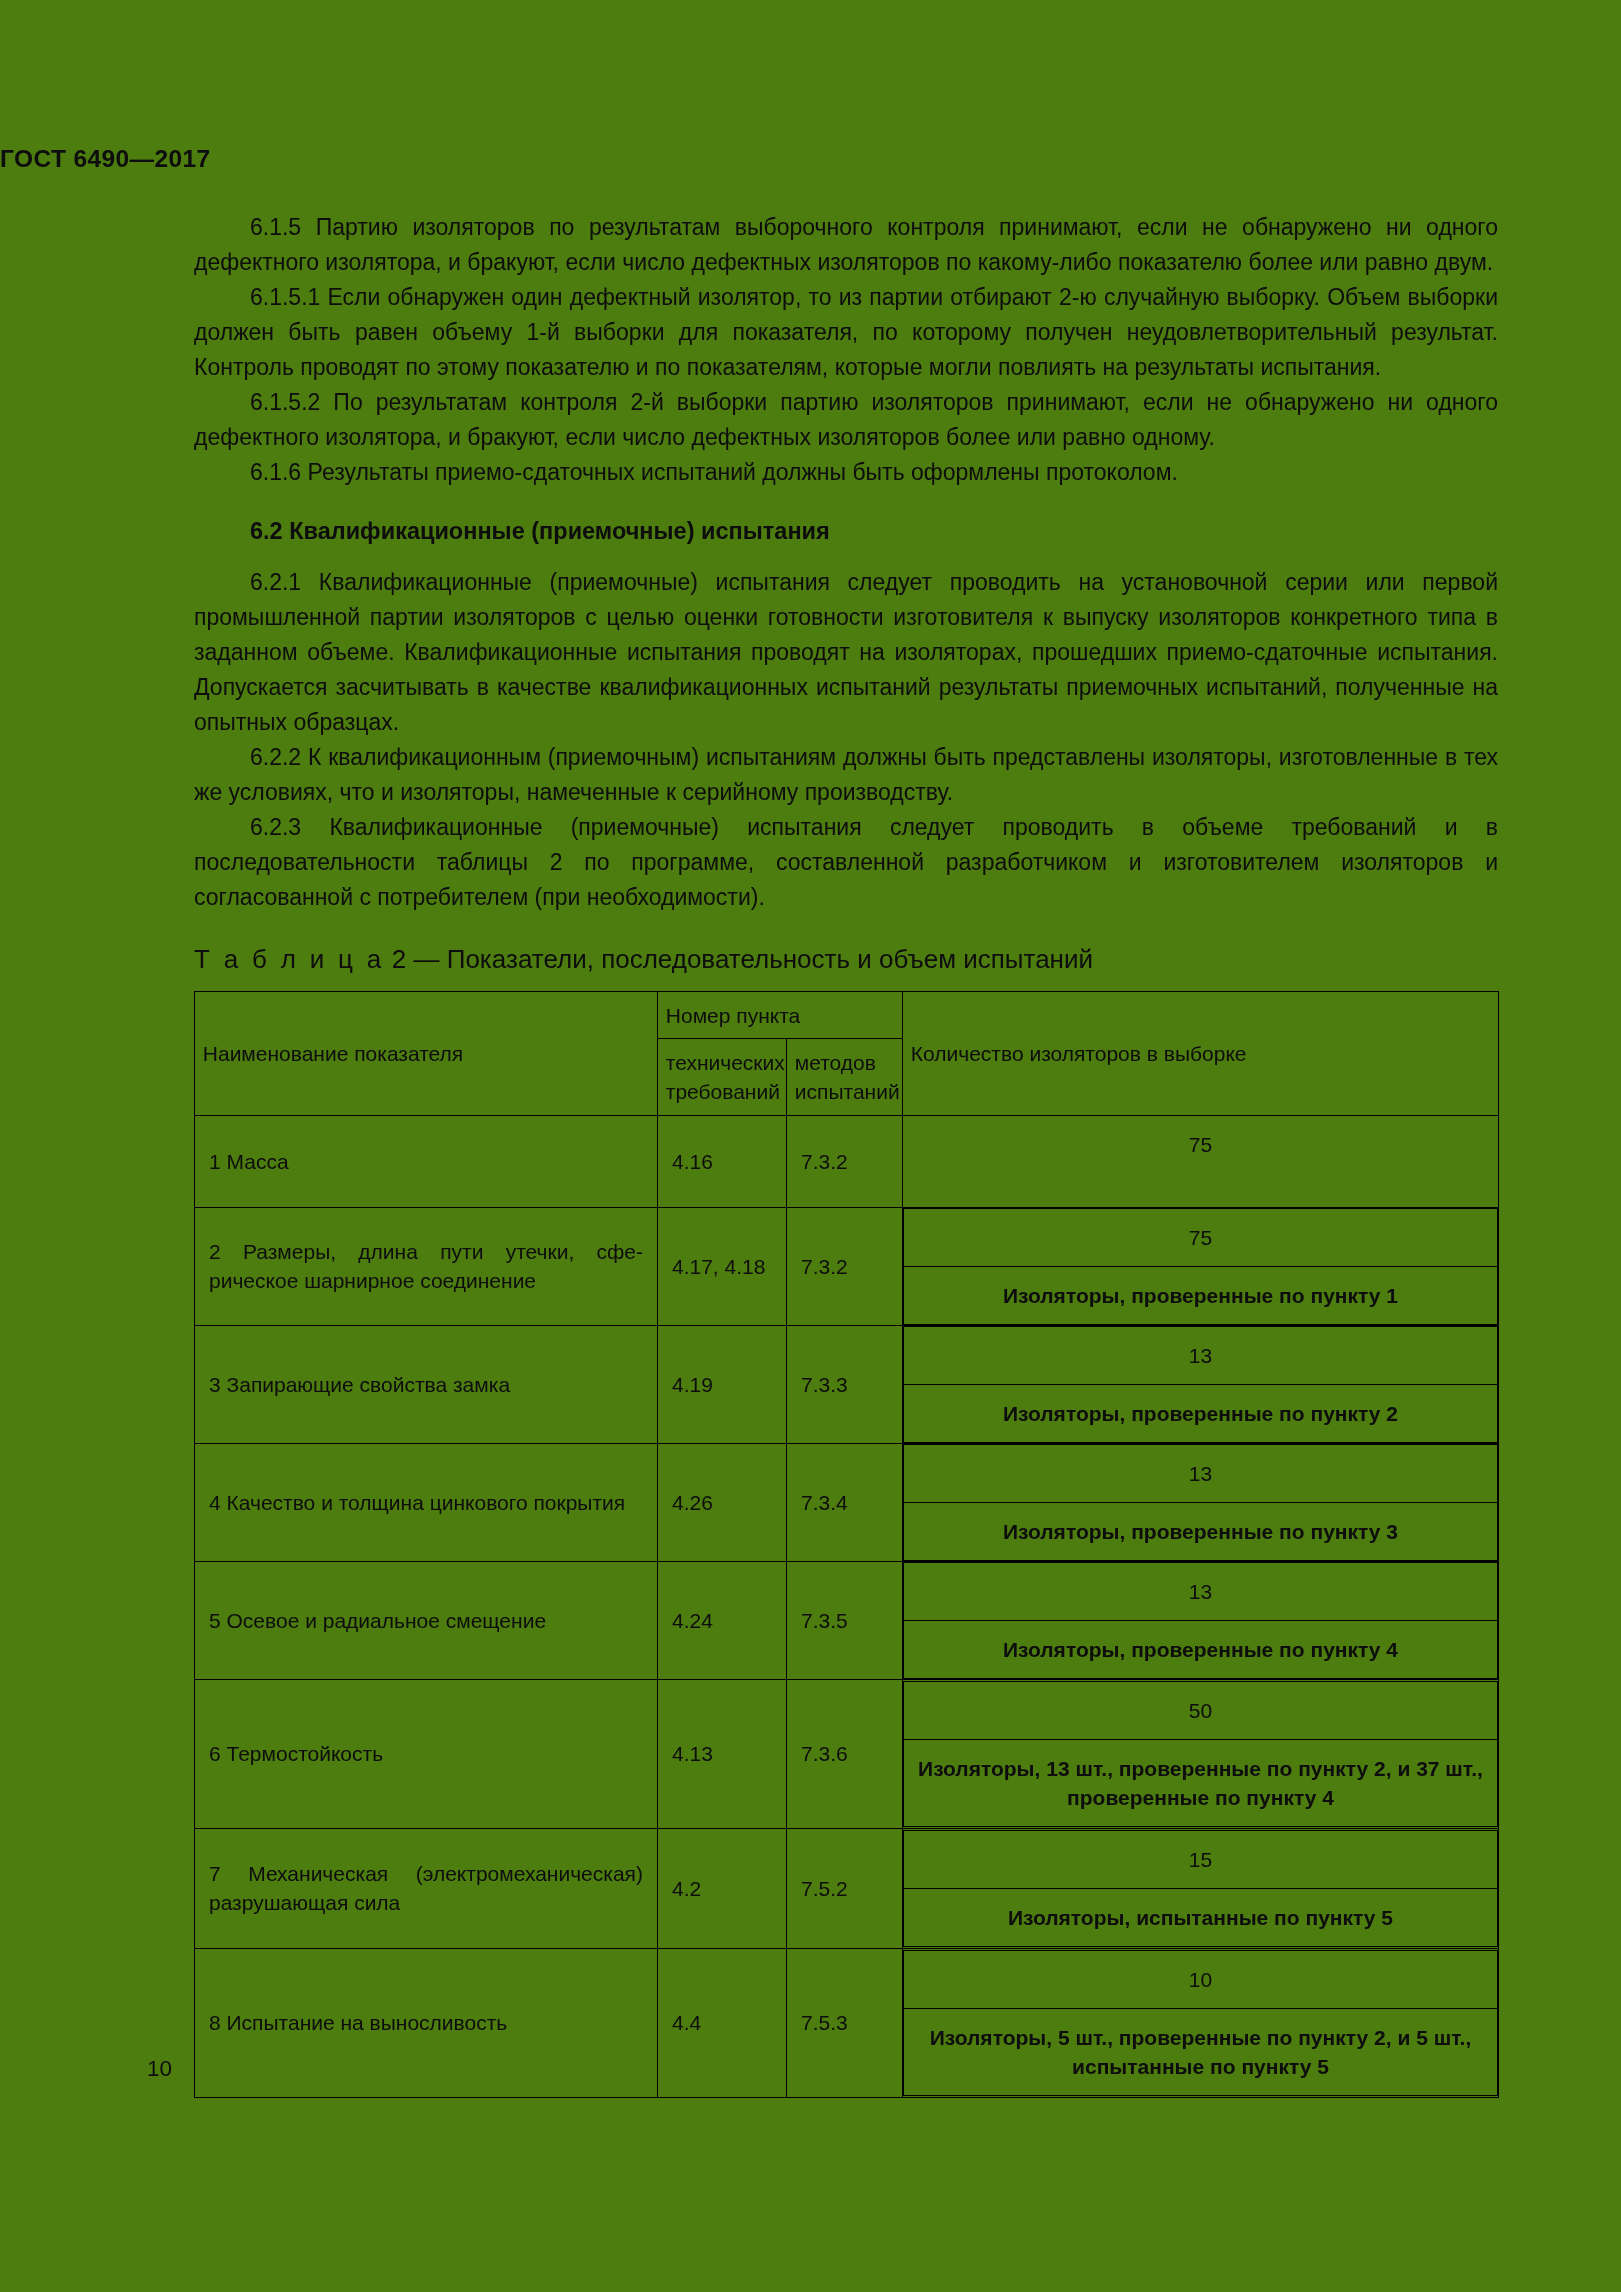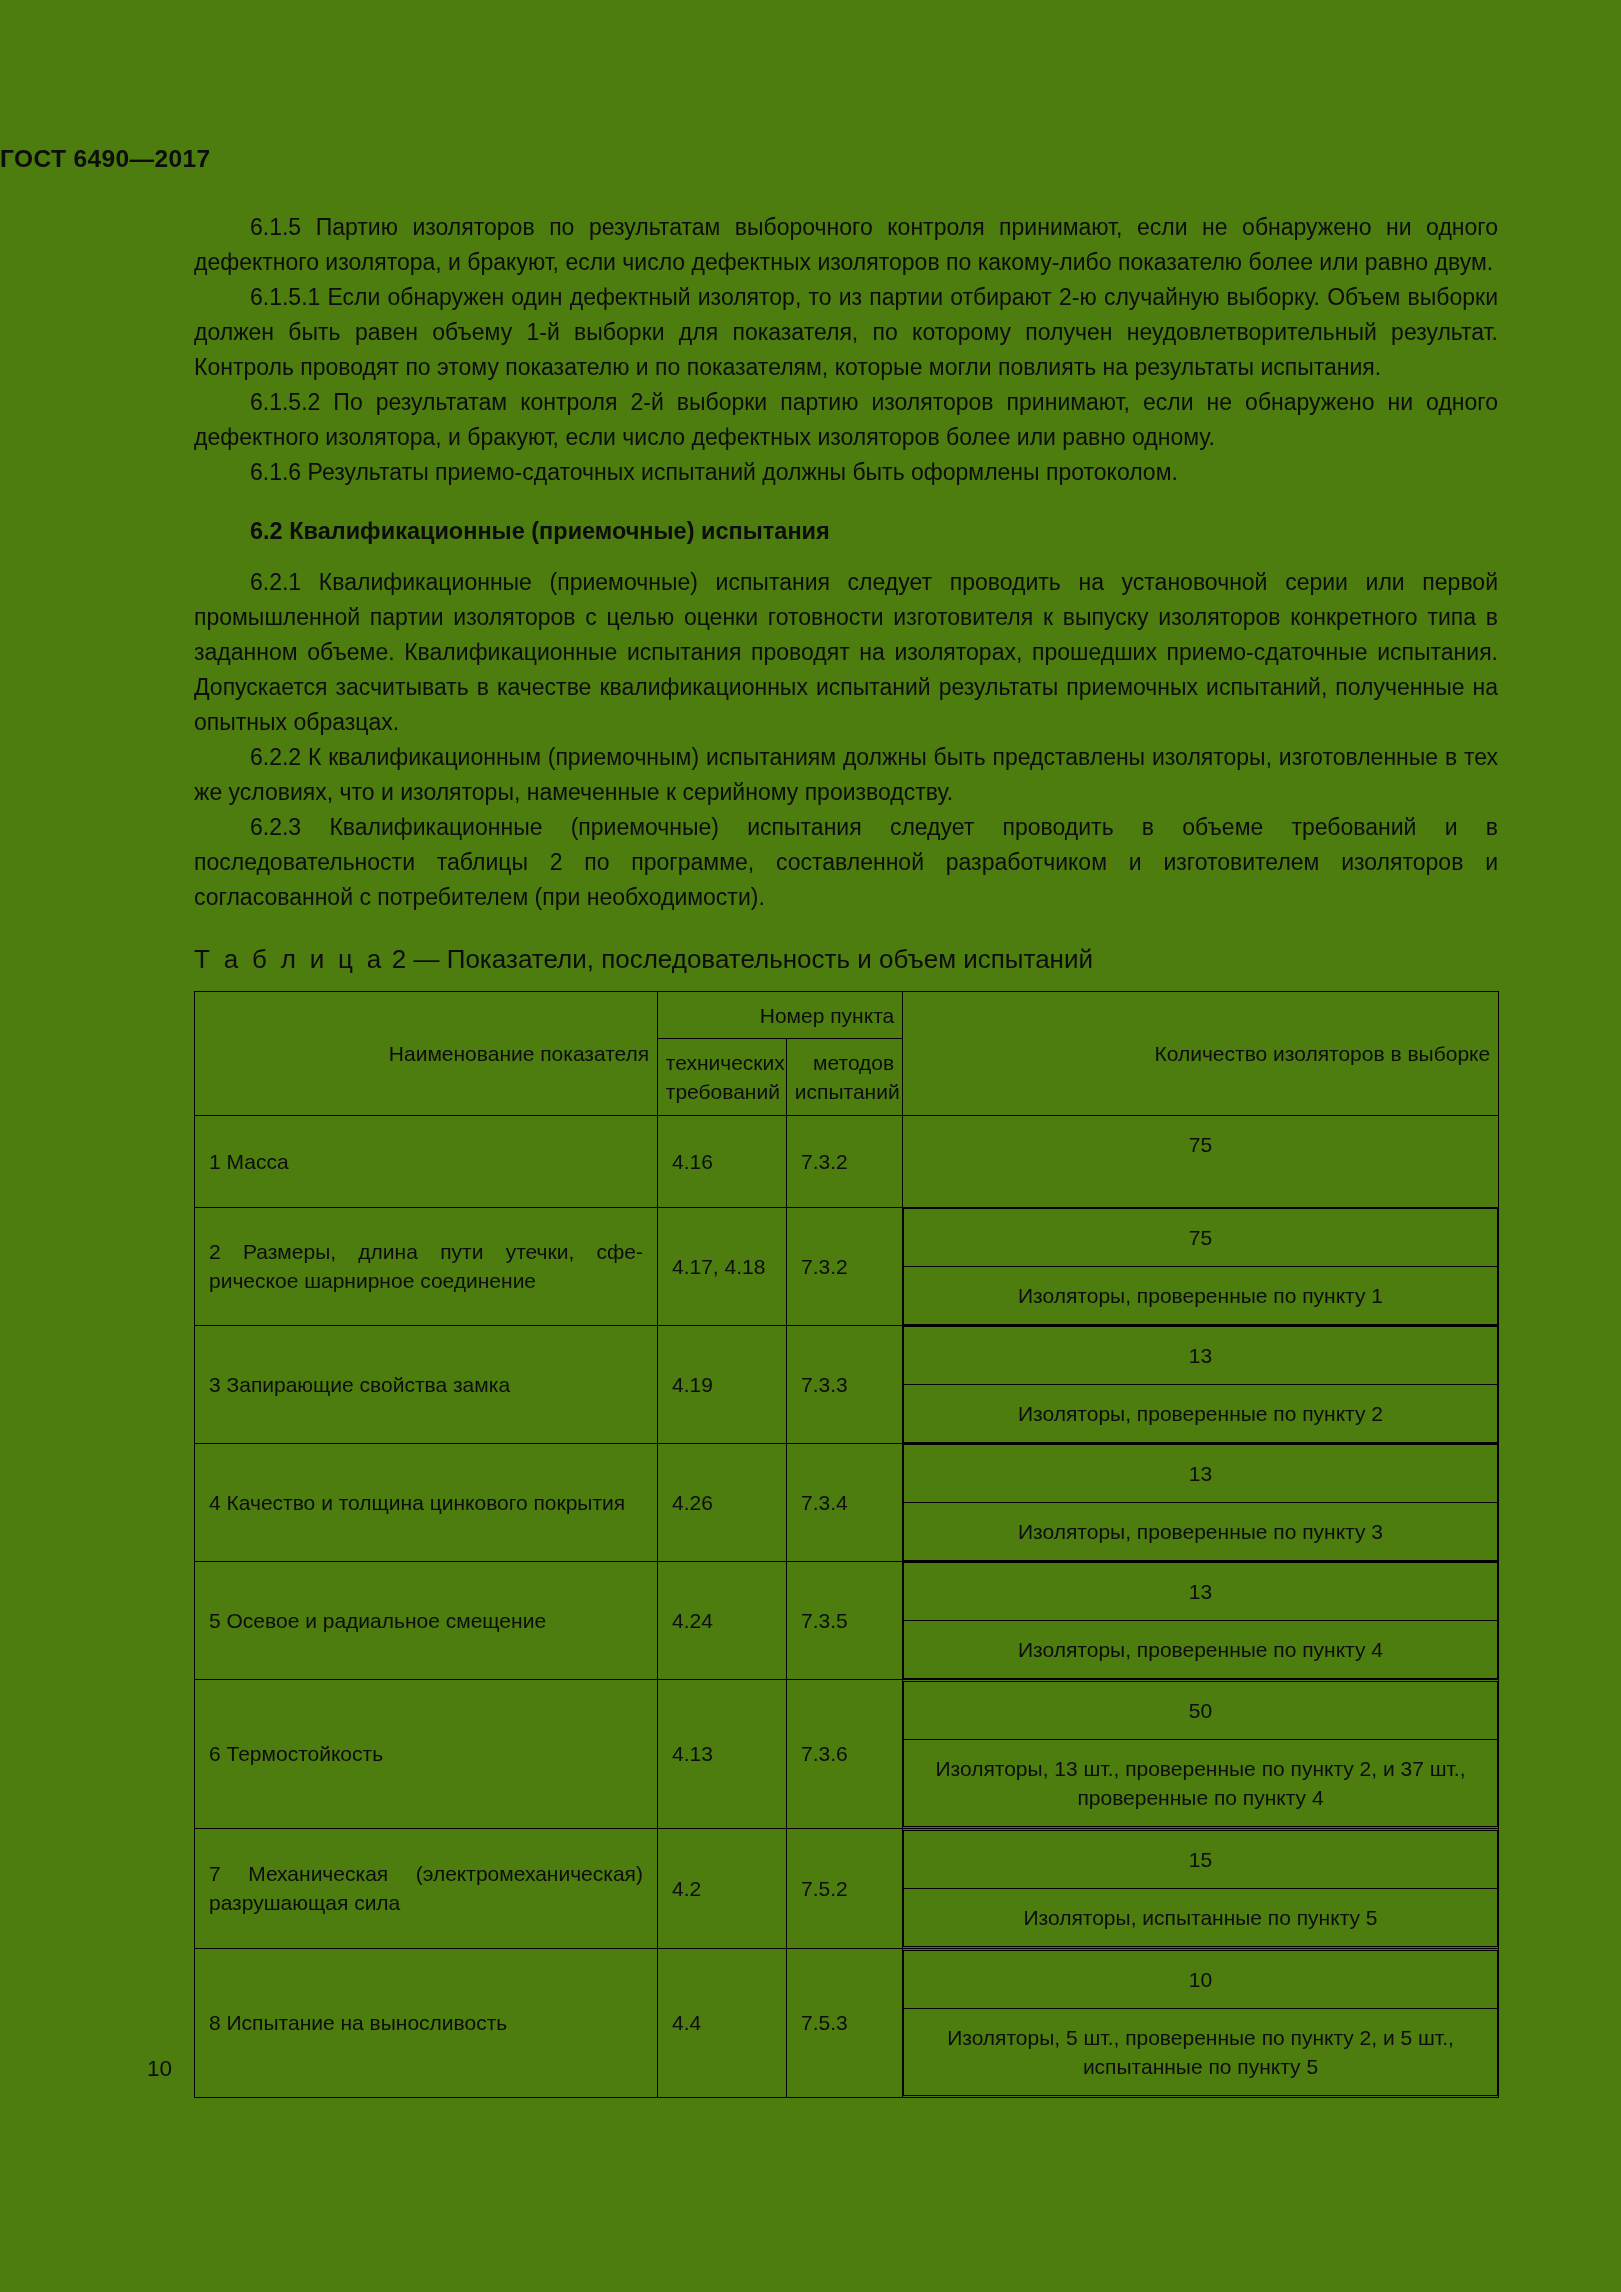--- a/index.html
+++ b/index.html
@@ -84,21 +84,21 @@
     line-height: 29px;
   }
   table.gost td,
   table.gost th {
     border: 1.6px solid #000;
     padding: 14px;
     vertical-align: middle;
     font-weight: normal;
   }
   table.gost thead th {
-    text-align: right;
+    text-align: left;
     padding: 8.8px 7.8px;
   }
   .th-outer {
     border-bottom: 1.6px solid #000;
   }
   .cell-name {
     text-align: left;
     padding: 12.7px 11.8px 12.7px 13.7px;
     vertical-align: top;
     text-align: justify;
@@ -118,20 +118,21 @@
     table-layout: fixed;
     height: 100%;
   }
   .nested td {
     border: 0;
     text-align: center;
     padding: 12.7px 15.7px;
   }
   .nested tr.second td {
     border-top: 1.6px solid #000;
+    font-weight: bold;
   }
   td.split {
     padding: 0 !important;
     vertical-align: top;
   }
   .thead-bottom-double {
     border-bottom-width: 3.3px;
   }
   .tbl-wrap {
     position: relative;

